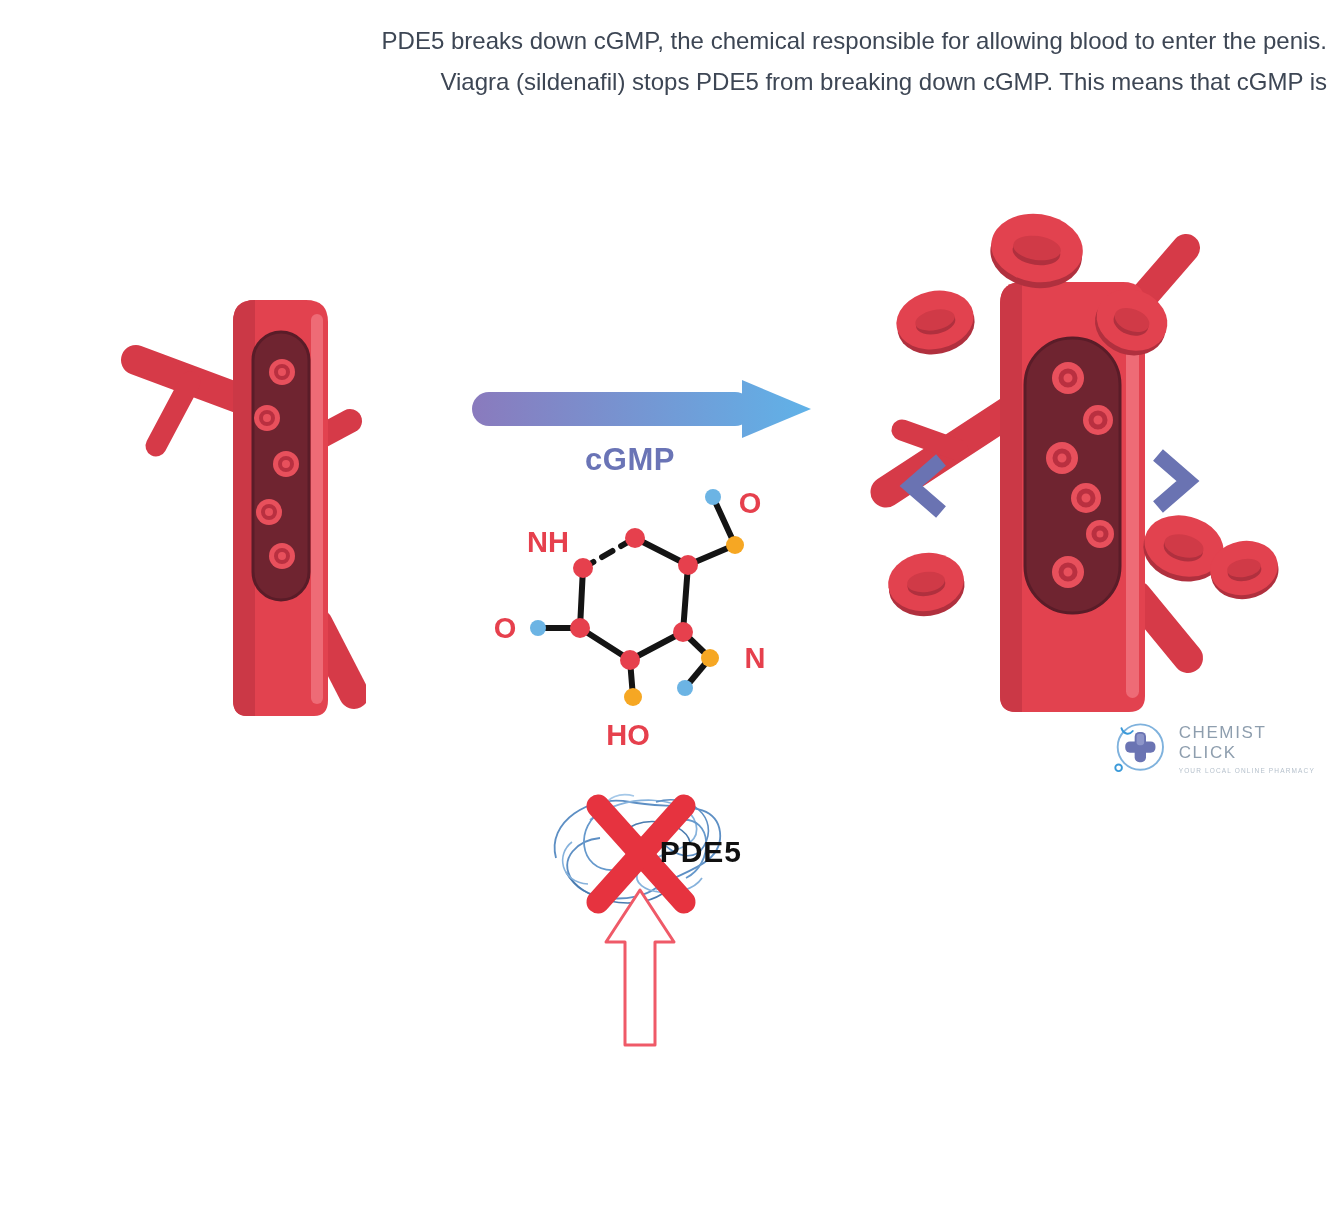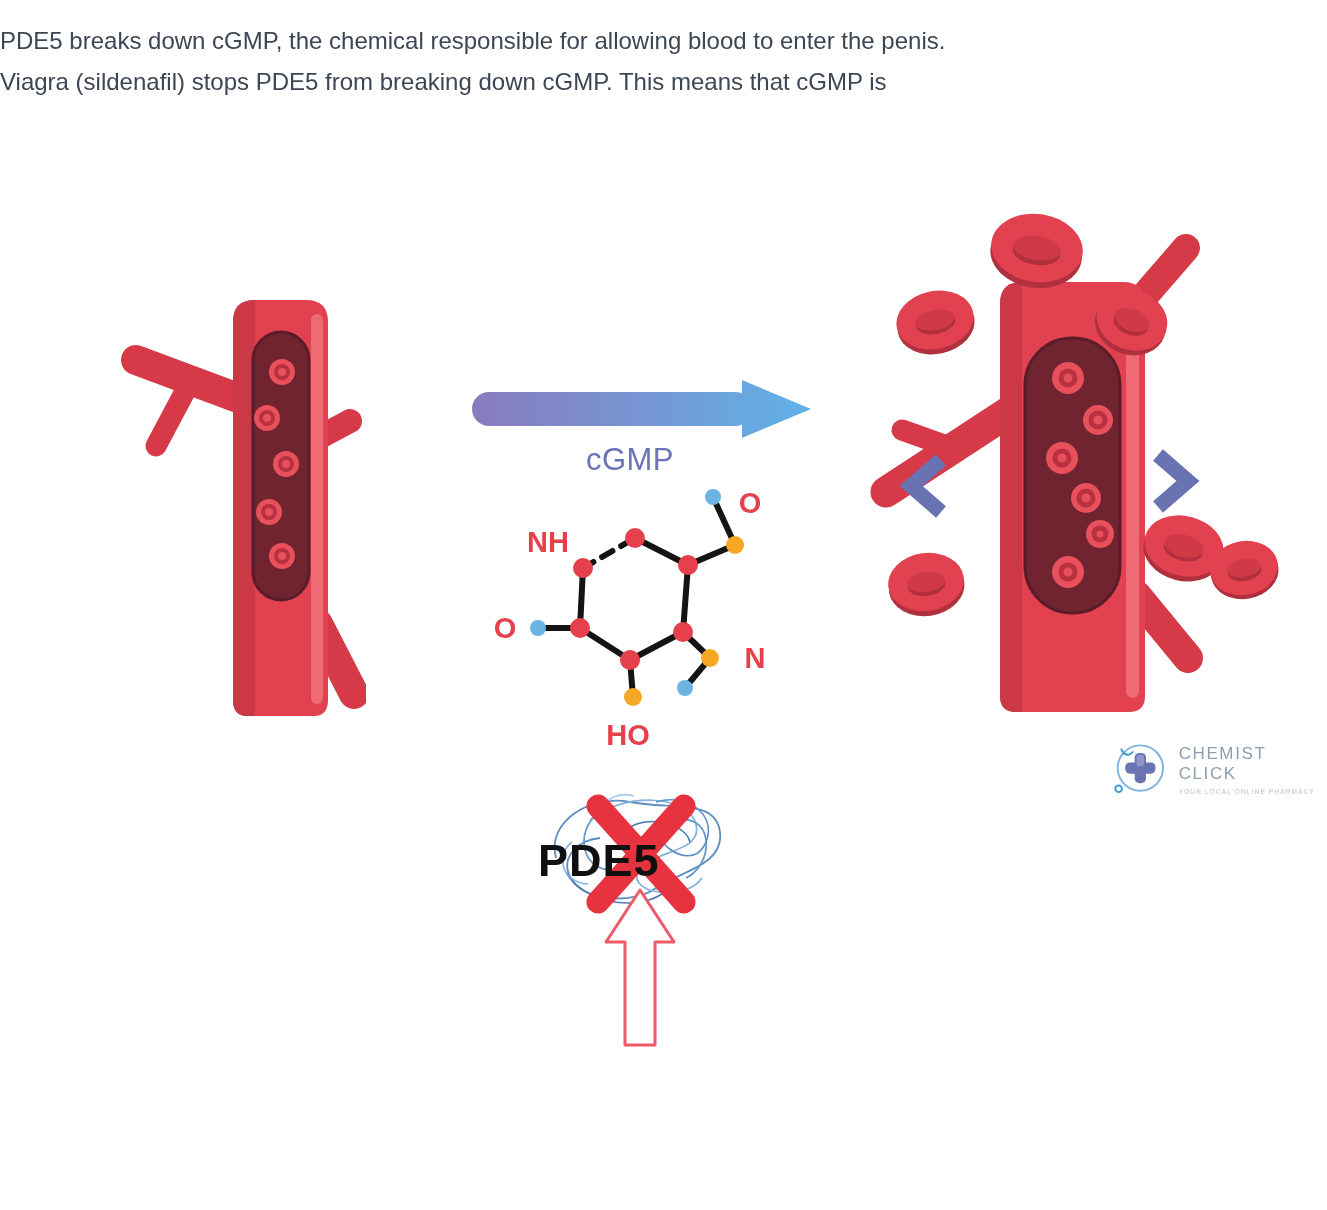--- a/index.html
+++ b/index.html
@@ -1,48 +1,48 @@
 <!DOCTYPE html>
 <html><head>
 <meta charset="utf-8">
 <style>
   * { margin:0; padding:0; box-sizing:border-box; }
   html,body { background:#ffffff; }
   body { font-family:"Liberation Sans", sans-serif; }
   .canvas { position:relative; width:1327px; height:1210px; background:#ffffff; overflow:hidden; }
 
-  .header { position:absolute; top:20px; left:0; width:100%; text-align:left;
+  .header { position:absolute; top:20px; left:0; width:100%; text-align:right;
             font-size:24px; line-height:41px; color:#3d4654; }
 
   .vessel-left  { position:absolute; left:116px; top:288px; width:250px; height:428px; }
   .vessel-right { position:absolute; left:862px; top:196px; width:432px; height:518px; }
 
   .flow-arrow { position:absolute; left:470px; top:380px; width:342px; height:58px; }
 
   .cgmp-label { position:absolute; left:545px; top:442px; width:170px; text-align:center;
-                font-size:31px; font-weight:400; color:#6a74b6; letter-spacing:0.5px; }
+                font-size:31px; font-weight:700; color:#6a74b6; letter-spacing:0.5px; }
 
   .molecule { position:absolute; left:478px; top:478px; width:310px; height:290px; }
   .molecule text { font-family:"Liberation Sans", sans-serif; font-weight:700; font-size:29px; fill:#e6404d; }
 
   .pde5-group { position:absolute; left:538px; top:780px; width:204px; height:142px; }
-  .pde5-text  { position:absolute; left:538px; top:835px; width:204px; text-align:left;
-                font-size:45px; font-weight:800; color:#101010; letter-spacing:1px; }
+  .pde5-text  { position:absolute; left:538px; top:835px; width:204px; text-align:right;
+                font-size:30px; font-weight:800; color:#101010; letter-spacing:1px; }
 
   .up-arrow { position:absolute; left:604px; top:888px; width:72px; height:160px; }
 
   .pill { position:absolute; left:562px; top:1056px; width:160px; height:138px; }
   .pill text { font-family:"Liberation Sans", sans-serif; font-weight:700; font-size:26px;
                fill:#1180b6; opacity:0.85; letter-spacing:0.5px; }
 
   .chevron { position:absolute; width:52px; height:64px; }
   .chevron-left  { left:897px; top:454px; }
   .chevron-right { left:1150px; top:449px; }
 
-  .logo { position:absolute; left:1112px; top:740px; display:flex; align-items:center; gap:10px; }
+  .logo { position:absolute; left:1112px; top:719px; display:flex; align-items:center; gap:10px; }
   .logo-text { display:flex; flex-direction:column; }
   .logo-name { font-size:17px; color:#8e9eae; letter-spacing:1.6px; }
   .logo-tagline { font-size:6.5px; color:#b6c1cc; letter-spacing:1.15px; margin-top:4px; }
 </style>
 </head>
 <body>
 
 <div class="canvas">
 
   <div class="header">

